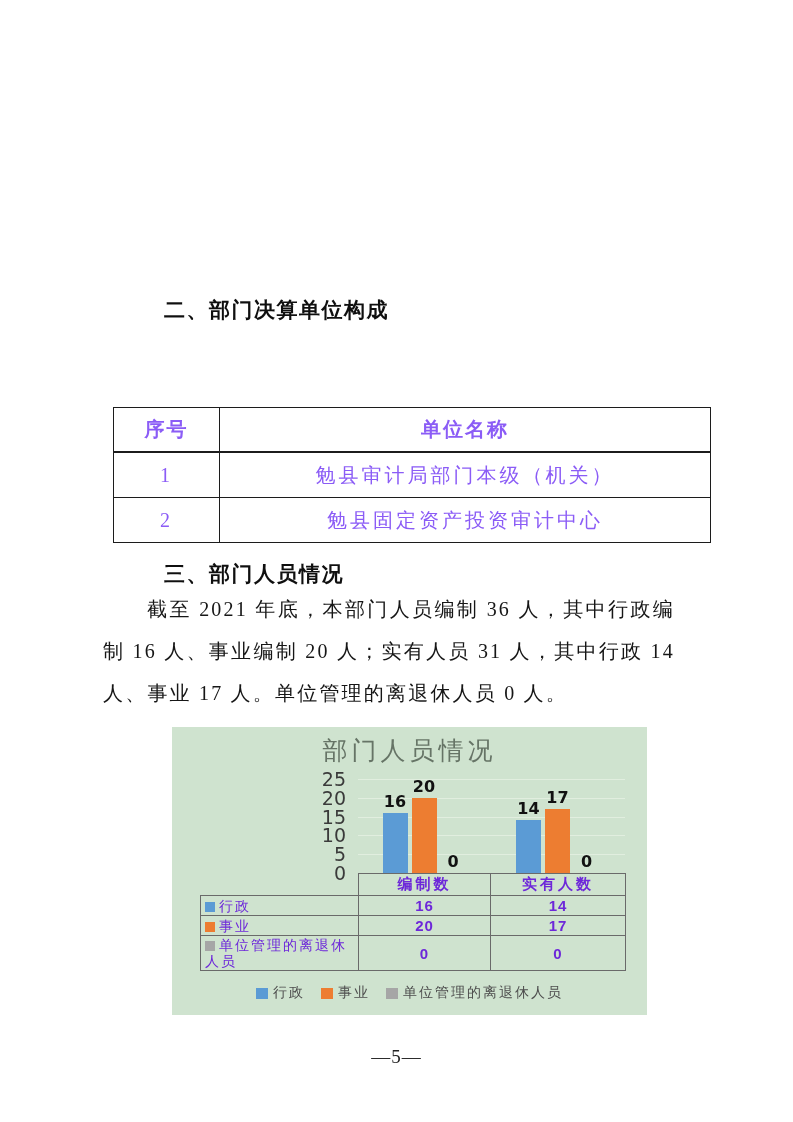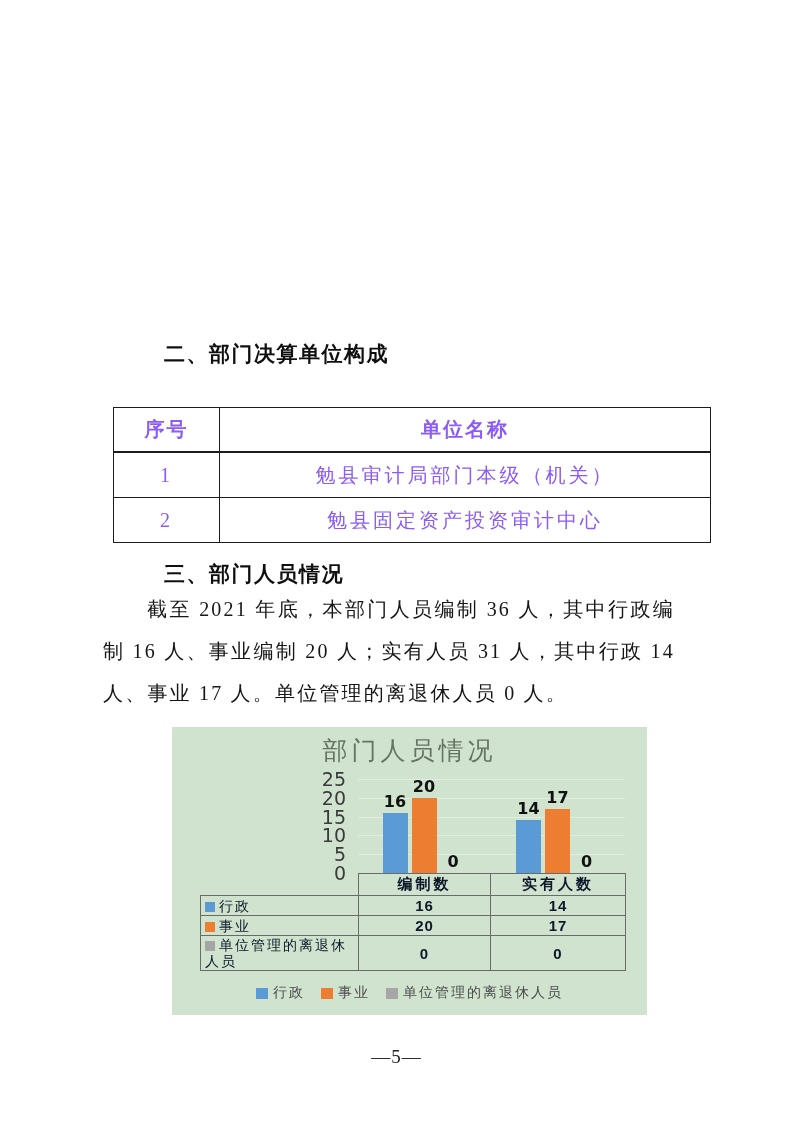--- a/index.html
+++ b/index.html
@@ -25,21 +25,21 @@
   .chart-title{position:absolute;top:7px;left:0;right:0;text-align:center;
         font-family:"Liberation Sans","DejaVu Sans",sans-serif;font-size:25px;
         letter-spacing:4px;color:#667466;}
   .gridline{position:absolute;left:186px;width:267px;height:1px;background:#e1eedf;}
   .ytick{position:absolute;left:128px;width:46px;text-align:right;
         font-family:"DejaVu Sans",sans-serif;font-size:19px;color:#3a3a3a;line-height:18px;}
   .bar{position:absolute;bottom:142px;width:25px;}
   .bar-label{position:absolute;width:40px;text-align:center;
         font-family:"DejaVu Sans",sans-serif;font-weight:bold;font-size:16px;color:#111;line-height:18px;}
   .chart-table{position:absolute;left:28px;top:146px;width:425px;border-collapse:collapse;
-        table-layout:fixed;font-family:"Liberation Sans","DejaVu Sans",sans-serif;color:#0f172a;}
+        table-layout:fixed;font-family:"Liberation Sans","DejaVu Sans",sans-serif;color:#6d28d9;}
   .chart-table th,.chart-table td{border:1px solid #6a6a6a;padding:0;}
   .chart-table .corner{border-top:none;border-left:none;}
   .chart-table thead th{font-weight:bold;font-size:15px;letter-spacing:3px;text-align:center;height:21px;}
   .chart-table .rowlabel{text-align:left;padding-left:4px;font-weight:normal;font-size:14px;
         letter-spacing:2px;line-height:16px;}
   .chart-table .val{text-align:center;font-weight:bold;font-size:15px;letter-spacing:1px;}
   .swatch{display:inline-block;width:10px;height:10px;margin-right:4px;vertical-align:-1px;}
   .chart-legend{position:absolute;left:0;right:0;top:257px;display:flex;justify-content:center;
         align-items:center;gap:16px;font-family:"Liberation Sans","DejaVu Sans",sans-serif;
         font-size:14px;color:#4d4d4d;letter-spacing:2px;}
@@ -48,21 +48,21 @@
 
   .pageno{position:absolute;top:1046px;left:0;right:0;text-align:center;
         font-size:19px;letter-spacing:1px;color:#222;}
 </style>
 </head>
 <body>
 
 <div id="page">
 
 
-  <div class="heading" style="top:296px;margin-top:44px;">二、部门决算单位构成</div>
+  <div class="heading" style="top:296px;">二、部门决算单位构成</div>
 
 
   <table class="doc-table">
     <colgroup>
         <col style="width:106px;">
         <col style="width:491px;">
       </colgroup>
     <thead>
       <tr>
         <th>序号</th>

